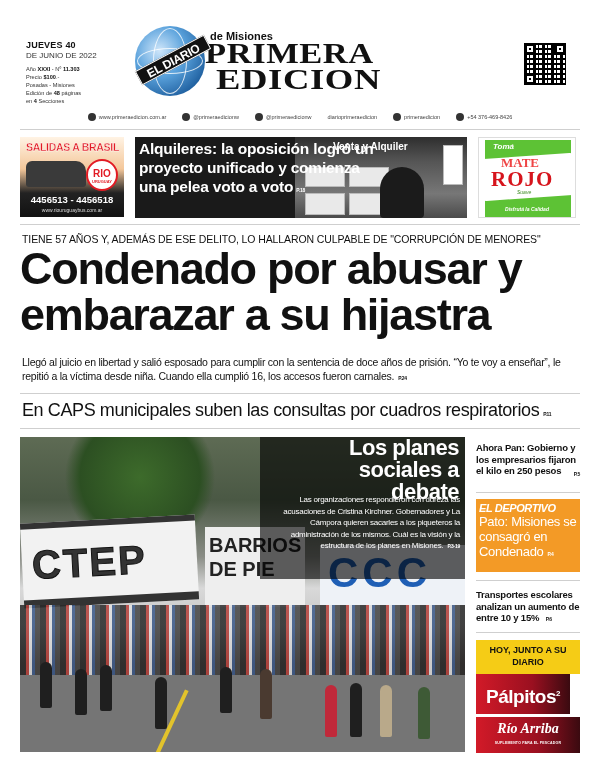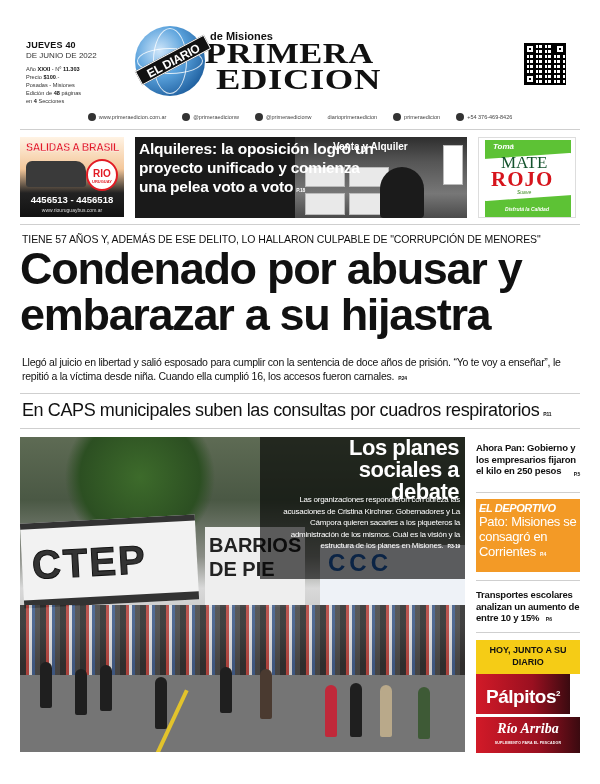--- a/index.html
+++ b/index.html
@@ -57,42 +57,42 @@
   .alq .sign { position: absolute; background: #e9e9e9; border: 1px solid #bbb; }
   .alq .person { position: absolute; left: 245px; top: 30px; width: 44px; height: 51px; background: #1b1b1b; border-radius: 22px 22px 4px 4px; }
   .alq .venta { position: absolute; left: 198px; top: 4px; color: #fff; font-weight: 700; font-size: 10px; }
   .alq .title { position: absolute; left: 4px; top: 2px; width: 240px; color: #fff; font-weight: 700; font-size: 15.5px; line-height: 19px; letter-spacing: -.2px; }
   .alq .page { font-size: 5px; font-weight: 700; margin-left: 3px; }
 
   .ad-mate { left: 478px; top: 137px; width: 98px; height: 81px; background: #fff; border: 1px solid #ddd; overflow: hidden; }
   .ad-mate .green { position: absolute; left: 6px; top: 2px; width: 86px; height: 77px; background: #5dc235; }
   .ad-mate .toma { position: absolute; left: 14px; top: 4px; color: #fff; font-weight: 700; font-style: italic; font-size: 8px; }
   .ad-mate .ribbon { position: absolute; left: 2px; top: 18px; width: 94px; height: 42px; background: #fff; border-radius: 4px; transform: rotate(-4deg); }
-  .ad-mate .mate { position: absolute; left: 22px; top: 17px; color: #14532d; font-family: "Liberation Serif", serif; font-weight: 400; font-size: 17px; line-height: 15px; }
+  .ad-mate .mate { position: absolute; left: 22px; top: 17px; color: #ef4444; font-family: "Liberation Serif", serif; font-weight: 700; font-size: 13px; line-height: 15px; }
   .ad-mate .rojo { position: absolute; left: 12px; top: 31px; color: #d6141c; font-family: "Liberation Serif", serif; font-weight: 900; font-size: 21px; line-height: 20px; letter-spacing: 1px; }
   .ad-mate .suave { position: absolute; left: 38px; top: 51px; color: #3d8c24; font-style: italic; font-size: 5px; }
   .ad-mate .disfruta { position: absolute; left: 0; right: 0; top: 68px; text-align: center; color: #fff; font-size: 5px; font-style: italic; font-weight: 700; }
 
   
   .kicker { left: 22px; top: 233px; width: 560px; font-size: 10.5px; letter-spacing: -.1px; color: #111; white-space: nowrap; }
   .headline { left: 20px; top: 246px; width: 570px; font-weight: 900; font-size: 45px; line-height: 46px; letter-spacing: -1.3px; }
   .lead-body { left: 22px; top: 355px; width: 560px; font-size: 10.5px; line-height: 14px; letter-spacing: -.25px; }
   .pg { font-size: 5px; font-weight: 700; margin-left: 4px; }
   .caps { left: 22px; top: 400px; width: 570px; font-size: 18px; letter-spacing: -.4px; white-space: nowrap; }
 
   
   .main-photo { left: 20px; top: 437px; width: 445px; height: 315px; overflow: hidden;
     background: linear-gradient(180deg, #5e6b54 0%, #4a5844 20%, #8a8d86 38%, #d9d9d9 48%, #c4c4c4 60%, #56463f 72%, #3e3a38 82%, #6f7070 92%, #7d7d7d 100%); }
   .trees { position: absolute; left: 40px; top: 0; width: 160px; height: 100px; background: radial-gradient(circle at 50% 40%, #3d6b2b 0%, #2c4f22 60%, transparent 75%); }
   .banner-ctep { position: absolute; left: 2px; top: 82px; width: 175px; height: 85px; background: #f2f2f2; border-top: 6px solid #333; border-bottom: 8px solid #333; transform: rotate(-3deg); }
   .banner-ctep span { position: absolute; left: 10px; top: 14px; font-weight: 900; font-size: 40px; color: #333; -webkit-text-stroke: 1px #111; letter-spacing: 2px; }
   .banner-barrios { position: absolute; left: 185px; top: 90px; width: 100px; height: 80px; background: #eee; }
   .banner-barrios span { position: absolute; left: 4px; top: 6px; font-weight: 900; font-size: 20px; line-height: 24px; color: #222; }
   .banner-ccc { position: absolute; left: 300px; top: 108px; width: 145px; height: 60px; background: #eef2f7; }
-  .banner-ccc span { position: absolute; left: 8px; top: 4px; font-weight: 900; font-size: 24px; color: #1f5fb5; letter-spacing: 4px; text-align: center; }
+  .banner-ccc span { position: absolute; left: 8px; top: 4px; font-weight: 900; font-size: 42px; color: #1f5fb5; letter-spacing: 4px; text-align: center; }
   .crowd { position: absolute; left: 0; top: 168px; width: 445px; height: 70px;
     background: repeating-linear-gradient(90deg, #2a2a2a 0 6px, #b9423c 6px 9px, #e1e1e1 9px 12px, #3c5a8a 12px 15px, #444 15px 20px); opacity: .85; }
   .street { position: absolute; left: 0; top: 238px; width: 445px; height: 77px; background: #757575; }
   .walker { position: absolute; width: 12px; height: 46px; background: #1f1f1f; border-radius: 6px 6px 2px 2px; }
   .yellowline { position: absolute; left: 150px; top: 250px; width: 4px; height: 70px; background: #e2c32c; transform: rotate(25deg); }
 
   .overlay { position: absolute; left: 240px; top: 0; width: 205px; height: 142px; background: rgba(0,0,0,.62); }
   .overlay .title { position: absolute; right: 6px; top: 0; text-align: right; color: #fff; font-weight: 900; font-size: 22px; line-height: 22px; letter-spacing: -.5px; }
   .overlay .body { position: absolute; left: 4px; top: 57px; width: 196px; color: #fff; font-size: 8px; line-height: 11.5px; text-align: right; letter-spacing: -.25px; }
 
@@ -249,21 +249,21 @@
 
 <div class="abs side pan">
   <span>Ahora Pan: Gobierno y los empresarios fijaron el kilo en 250 pesos</span>
   <span class="pg">P.5</span>
 </div>
 <div class="abs hr" style="left:476px;top:492px;width:104px"></div>
 
 <div class="abs deportivo">
   <div class="k">EL DEPORTIVO</div>
   <div class="t">
-    <span>Pato: Misiones se consagró en Corrientes</span><span class="pg">P.4</span>
+    <span>Pato: Misiones se consagró en Condenado</span><span class="pg">P.4</span>
   </div>
 </div>
 <div class="abs hr" style="left:476px;top:580px;width:104px"></div>
 
 <div class="abs side transportes">
   <span>Transportes escolares analizan un aumento de entre 10 y 15%</span>
   <span class="pg">P.6</span>
 </div>
 <div class="abs hr" style="left:476px;top:632px;width:104px"></div>
 

